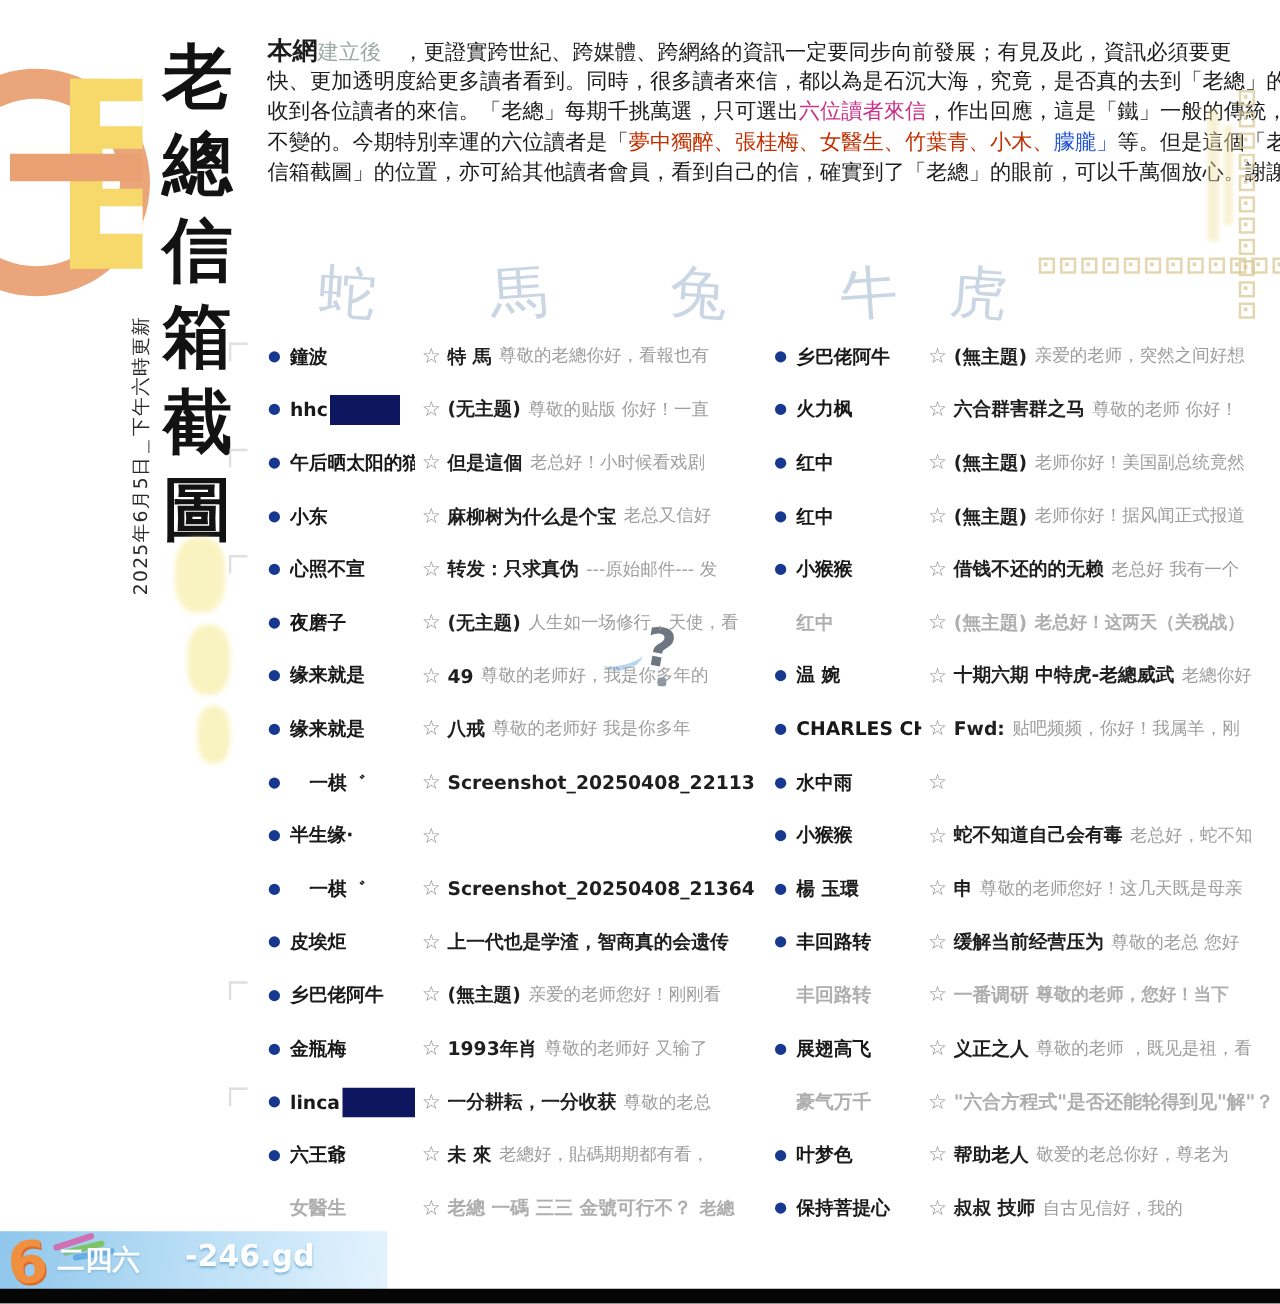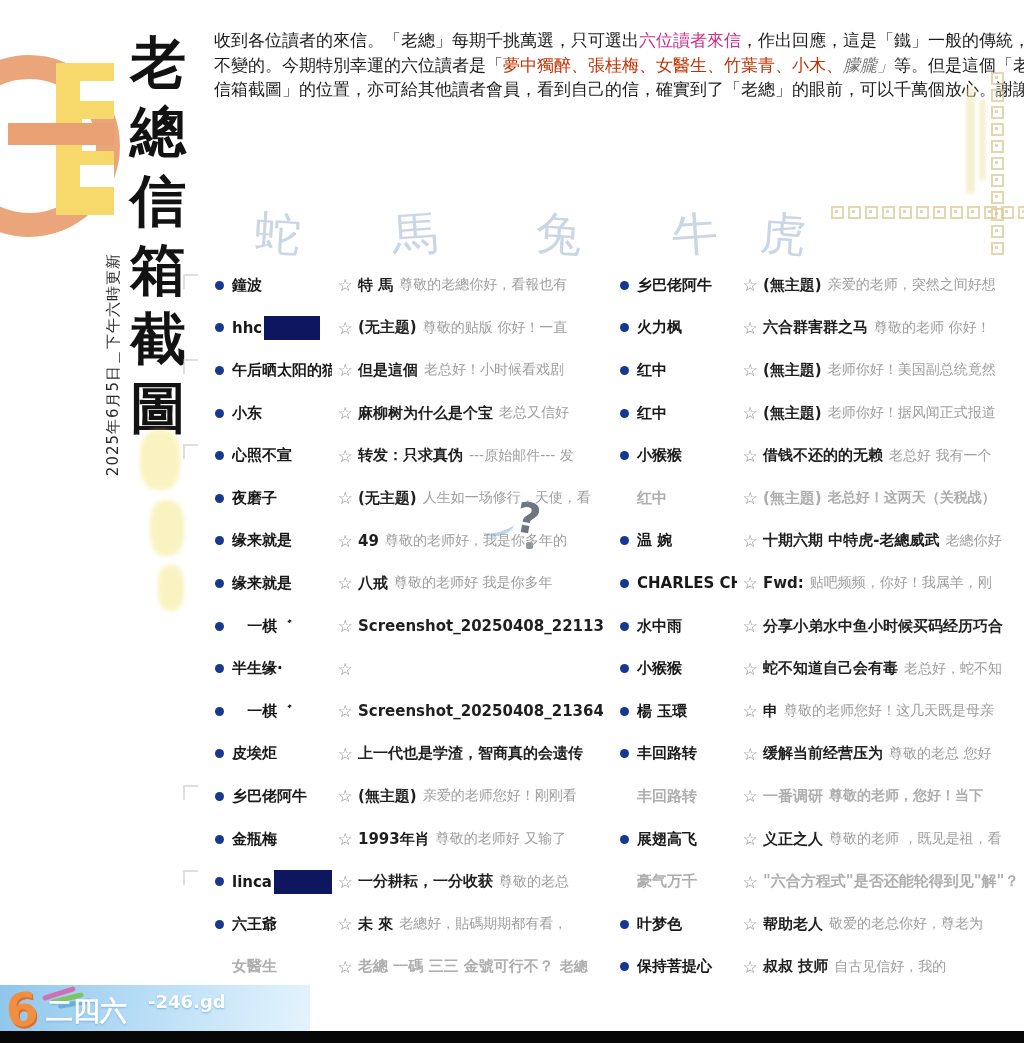--- a/index.html
+++ b/index.html
@@ -23,21 +23,21 @@
         transform:rotate(-90deg);font-size:15px;color:#2a2a2a;letter-spacing:1px;}
   .ywm{position:absolute;filter:blur(2px);opacity:.55;background:#f4ea8e;border-radius:40%;}
   
   .intro{position:absolute;left:214px;top:28px;width:770px;
         font-family:"DejaVu Serif","Liberation Serif",serif;color:#1c1c1c;}
   .intro .ln{white-space:nowrap;height:24.5px;line-height:24.5px;font-size:17px;}
   .seg-lead{font-weight:700;font-size:20px;}
   .seg-ghost{color:#8b9a93;opacity:.85;}
   .seg-mag{color:#c9308a;}
   .seg-red{color:#c23000;}
-  .seg-org{color:#737373;font-style:italic;}
+  .seg-org{color:#1d4ed8;}
   .seg-gap{display:inline-block;}
   
   .frame-h{position:absolute;left:831px;top:206px;height:14px;display:flex;opacity:.7;}
   .frame-v{position:absolute;left:991px;top:72px;width:14px;display:flex;flex-direction:column;opacity:.7;}
   .frame-sq{width:9px;height:9px;border:2px solid #d8c690;margin:0 4px 4px 0;position:relative;}
   .frame-sq:after{content:"";position:absolute;left:2px;top:2px;width:3px;height:3px;background:#d8c690;}
   .vghost{position:absolute;filter:blur(1.5px);opacity:.5;background:#efe3a8;}
   
   .zod{position:absolute;top:204px;font-family:"DejaVu Serif","Liberation Serif",serif;
         font-size:46px;color:#c6d2e2;opacity:.9;}
@@ -67,22 +67,22 @@
   
   .banner{position:absolute;left:0;top:985px;width:310px;height:47px;
         background:linear-gradient(100deg,#8fc6ec 0%,#bfe1f7 55%,#e4f3fd 100%);overflow:hidden;}
   .banner .six{position:absolute;left:6px;top:-2px;font-size:46px;font-weight:700;color:#ef8f3f;
         text-shadow:1px 2px 0 #e06a2a;transform:rotate(-6deg);}
   .banner .swish1,.banner .swish2,.banner .swish3{position:absolute;width:34px;height:5px;border-radius:3px;opacity:.85;}
   .banner .swish1{left:42px;top:6px;background:#d85fa8;transform:rotate(-18deg);}
   .banner .swish2{left:50px;top:11px;background:#79c24b;transform:rotate(-14deg);}
   .banner .swish3{left:58px;top:16px;background:#58a8e0;transform:rotate(-10deg);}
   .banner .brand{position:absolute;left:46px;top:8px;font-family:"DejaVu Serif","Liberation Serif",serif;
-        font-weight:700;font-size:27px;color:#fff;text-shadow:0 1px 2px #7fb3d8;}
-  .banner .domain{position:absolute;left:148px;top:6px;font-weight:700;font-size:18px;color:#fff;
+        font-weight:700;font-size:22px;color:#fff;text-shadow:0 1px 2px #7fb3d8;}
+  .banner .domain{position:absolute;left:148px;top:6px;font-weight:700;font-size:24px;color:#fff;
         text-shadow:0 1px 2px #7fb3d8;}
   .blackbar{position:absolute;left:0;top:1031px;width:1024px;height:12px;background:#060606;}
 </style>
 </head>
 <body>
 
 <div id="page">
 
   <div class="emblem">
     <div class="ring"></div>
@@ -100,20 +100,22 @@
       <div>截</div>
       <div>圖</div>
     </div>
   <div class="vdate">2025年6月5日＿下午六時更新</div>
 
   <div class="ywm" style="left:140px;top:430px;width:40px;height:60px;"></div>
   <div class="ywm" style="left:150px;top:500px;width:34px;height:56px;"></div>
   <div class="ywm" style="left:158px;top:565px;width:26px;height:46px;"></div>
 
   <div class="intro" id="intro">
+      <div class="ln"><span class="seg-lead">本網</span><span class="seg-ghost">建立後</span><span class="seg-t">　，更證實跨世紀、跨媒體、跨網絡的資訊一定要同步向前發展；有見及此，資訊必須要更</span></div>
+      <div class="ln"><span class="seg-t">快、更加透明度給更多讀者看到。同時，很多讀者來信，都以為是石沉大海，究竟，是否真的去到「老總」的</span></div>
       <div class="ln"><span class="seg-t">收到各位讀者的來信。「老總」每期千挑萬選，只可選出</span><span class="seg-mag">六位讀者來信</span><span class="seg-t">，作出回應，這是「鐵」一般的傳統，是</span></div>
       <div class="ln"><span class="seg-t">不變的。今期特別幸運的六位讀者是「</span><span class="seg-red">夢中獨醉、張桂梅、女醫生、竹葉青、小木、</span><span class="seg-org">朦朧」</span><span class="seg-t">等。但是這個「老總</span></div>
       <div class="ln"><span class="seg-t">信箱截圖」的位置，亦可給其他讀者會員，看到自己的信，確實到了「老總」的眼前，可以千萬個放心。謝謝。</span></div>
     </div>
 
   <div class="frame-h" id="frameH">
       <span class="frame-sq"></span>
       <span class="frame-sq"></span>
       <span class="frame-sq"></span>
       <span class="frame-sq"></span>
@@ -356,21 +358,20 @@
     <span class="mname">CHARLES CH...</span>
     <span class="star">☆</span>
     <span class="msub">Fwd:</span>
     <span class="mprev">贴吧频频，你好！我属羊，刚</span>
   </div>
       <div class="mrow">
 
     <span class="bullet"></span>
     <span class="mname">水中雨</span>
     <span class="star">☆</span>
-    <span class="msub">分享小弟水中鱼小时候买码经历巧合</span>
     <span class="mprev"></span>
   </div>
       <div class="mrow">
 
     <span class="bullet"></span>
     <span class="mname">小猴猴</span>
     <span class="star">☆</span>
     <span class="msub">蛇不知道自己会有毒</span>
     <span class="mprev">老总好，蛇不知</span>
   </div>

